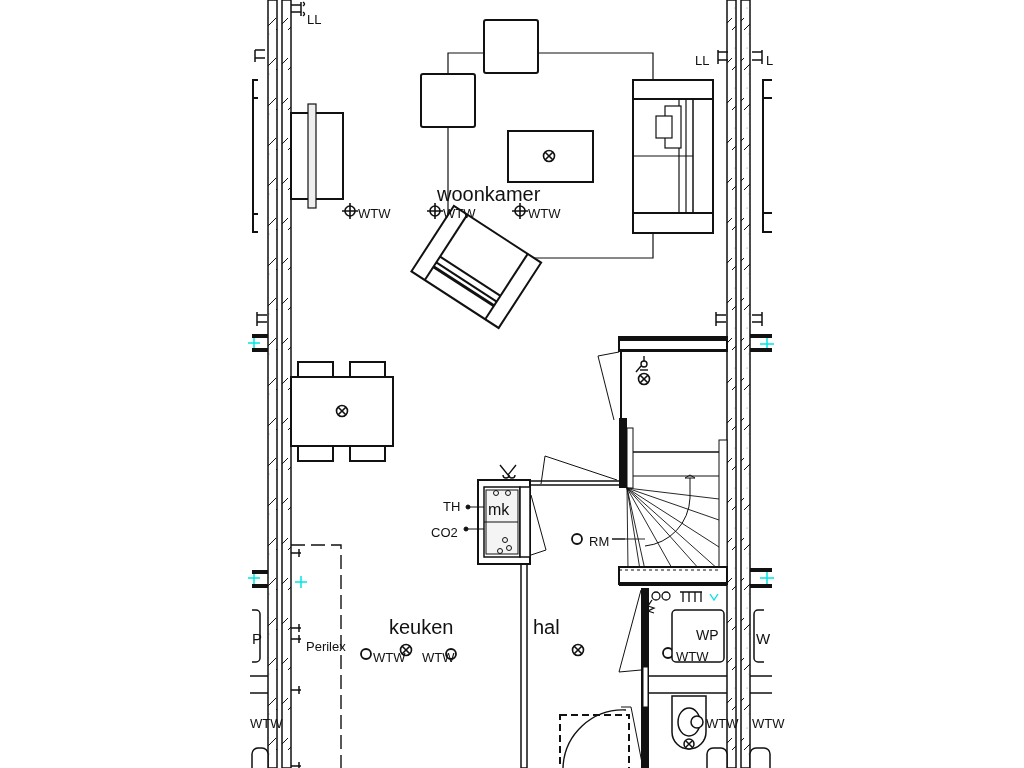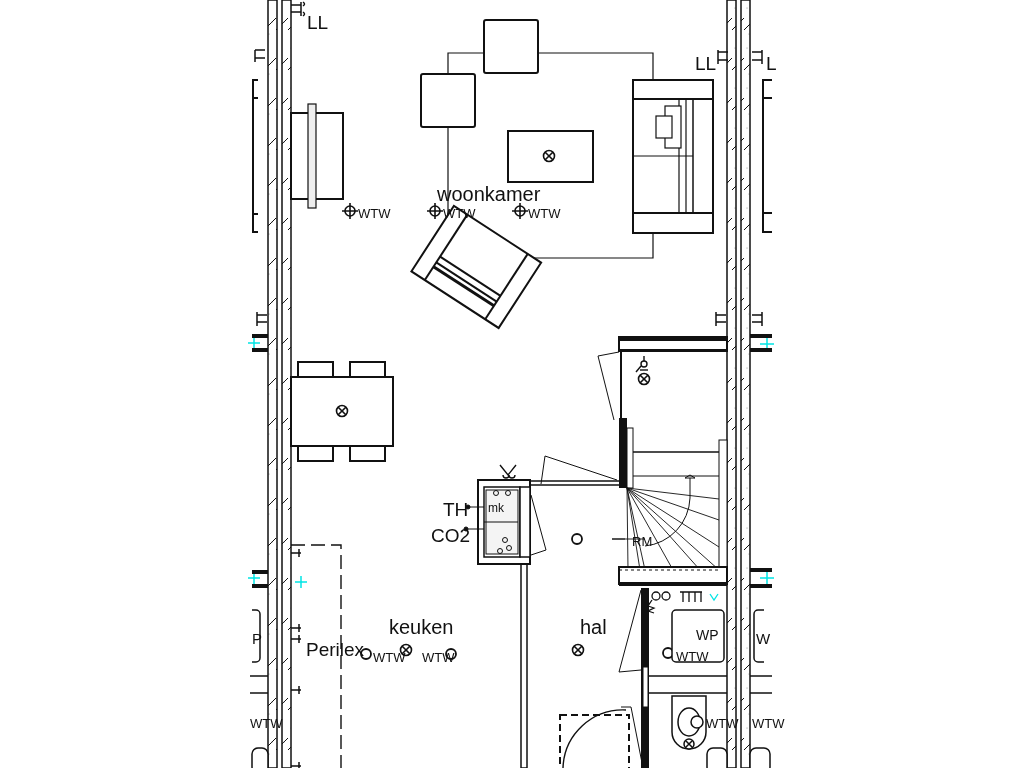--- a/index.html
+++ b/index.html
@@ -1,20 +1,20 @@
 <!DOCTYPE html>
 <html><head>
 <meta charset="utf-8">
 <style>
   html, body { margin: 0; padding: 0; background: #ffffff; }
   body { width: 1024px; height: 768px; overflow: hidden; position: relative; font-family: "Liberation Sans", sans-serif; }
   #plan { position: absolute; left: 0; top: 0; width: 1024px; height: 768px; }
   .lbl { position: absolute; color: #111; white-space: nowrap; font-family: "Liberation Sans", sans-serif; line-height: 1; }
   .room { font-size: 20px; }
-  .sym { font-size: 19px; }
+  .sym { font-size: 13px; }
   .tiny { font-size: 13px; }
   .wp { font-size: 15px; }
 </style>
 </head>
 <body>
 
 <svg id="plan" viewBox="0 0 1024 768" xmlns="http://www.w3.org/2000/svg">
   <defs>
     <pattern id="hatch" patternUnits="userSpaceOnUse" width="12" height="40">
       <rect width="12" height="40" fill="#fff"></rect>
@@ -275,27 +275,27 @@
     <path d="M710,594 l4,6 l4,-6" stroke="#00e5e5"></path>
   </g>
 </svg>
 
 <div class="lbl sym" style="left:307px;top:13px;">LL</div>
 <div class="lbl sym" style="left:695px;top:54px;">LL</div>
 <div class="lbl sym" style="left:766px;top:54px;">L</div>
 
 <div class="lbl room" style="left:437px;top:184px;">woonkamer</div>
 <div class="lbl room" style="left:389px;top:617px;text-align:center;">keuken</div>
-<div class="lbl room" style="left:580px;top:617px;">hal</div>
-<div class="lbl" style="left:488px;top:502px;font-size:12px;">mk</div>
+<div class="lbl room" style="left:533px;top:617px;">hal</div>
+<div class="lbl" style="left:488px;top:502px;font-size:16px;">mk</div>
 <div class="lbl" style="left:696px;top:628px;font-size:14px;">WP</div>
 
 <div class="lbl sym" style="left:443px;top:500px;">TH</div>
 <div class="lbl sym" style="left:431px;top:526px;">CO2</div>
-<div class="lbl tiny" style="left:589px;top:535px;margin-left:43px;">RM</div>
+<div class="lbl tiny" style="left:589px;top:535px;">RM</div>
 <div class="lbl sym" style="left:306px;top:640px;">Perilex</div>
 <div class="lbl wp" style="left:252px;top:631px;">P</div>
 <div class="lbl wp" style="left:756px;top:631px;">W</div>
 
 <div class="lbl tiny" style="left:358px;top:207px;">WTW</div>
 <div class="lbl tiny" style="left:443px;top:207px;">WTW</div>
 <div class="lbl tiny" style="left:528px;top:207px;">WTW</div>
 <div class="lbl tiny" style="left:373px;top:651px;">WTW</div>
 <div class="lbl tiny" style="left:422px;top:651px;">WTW</div>
 <div class="lbl tiny" style="left:676px;top:650px;">WTW</div>

